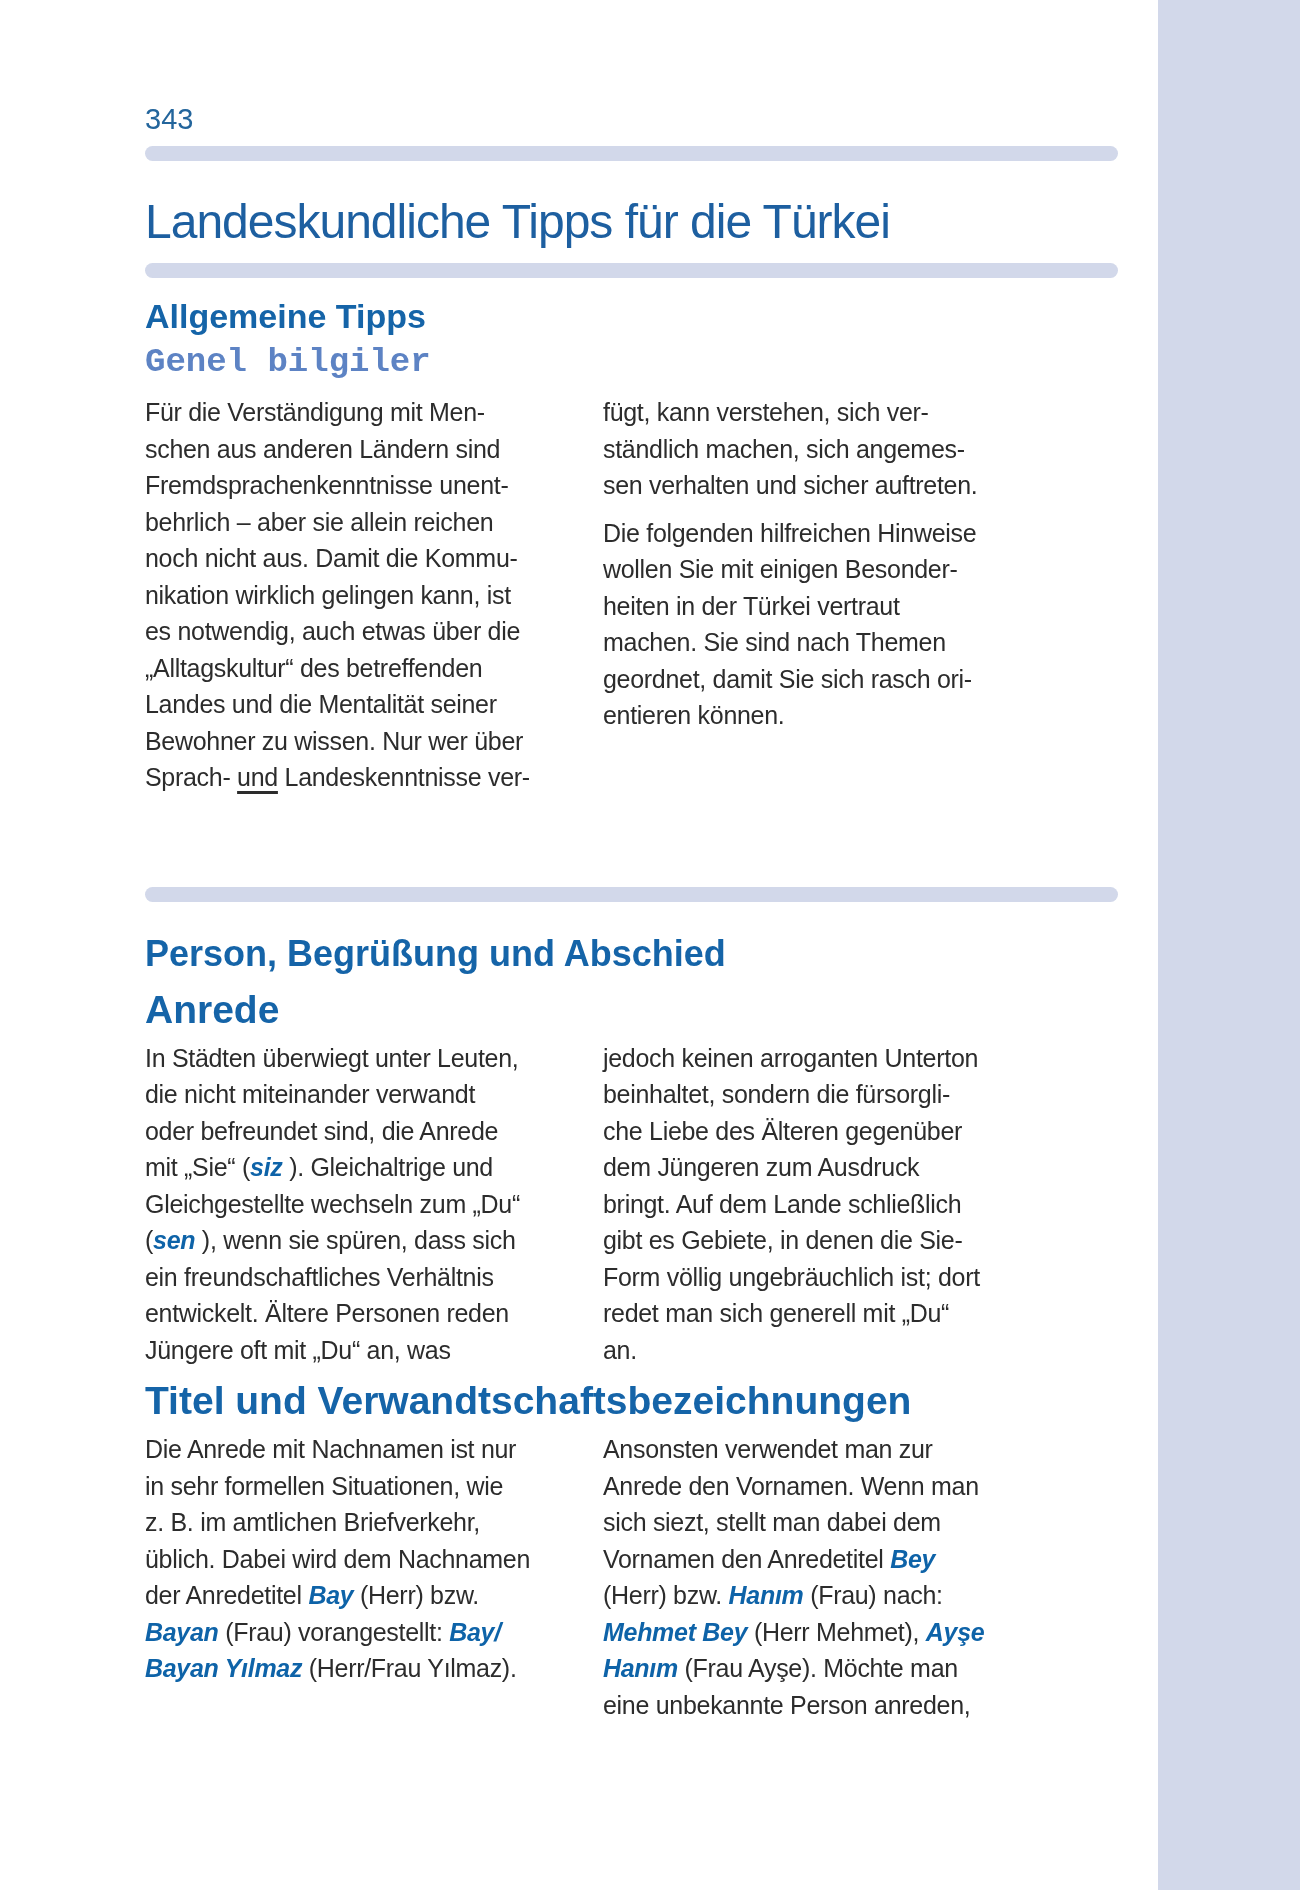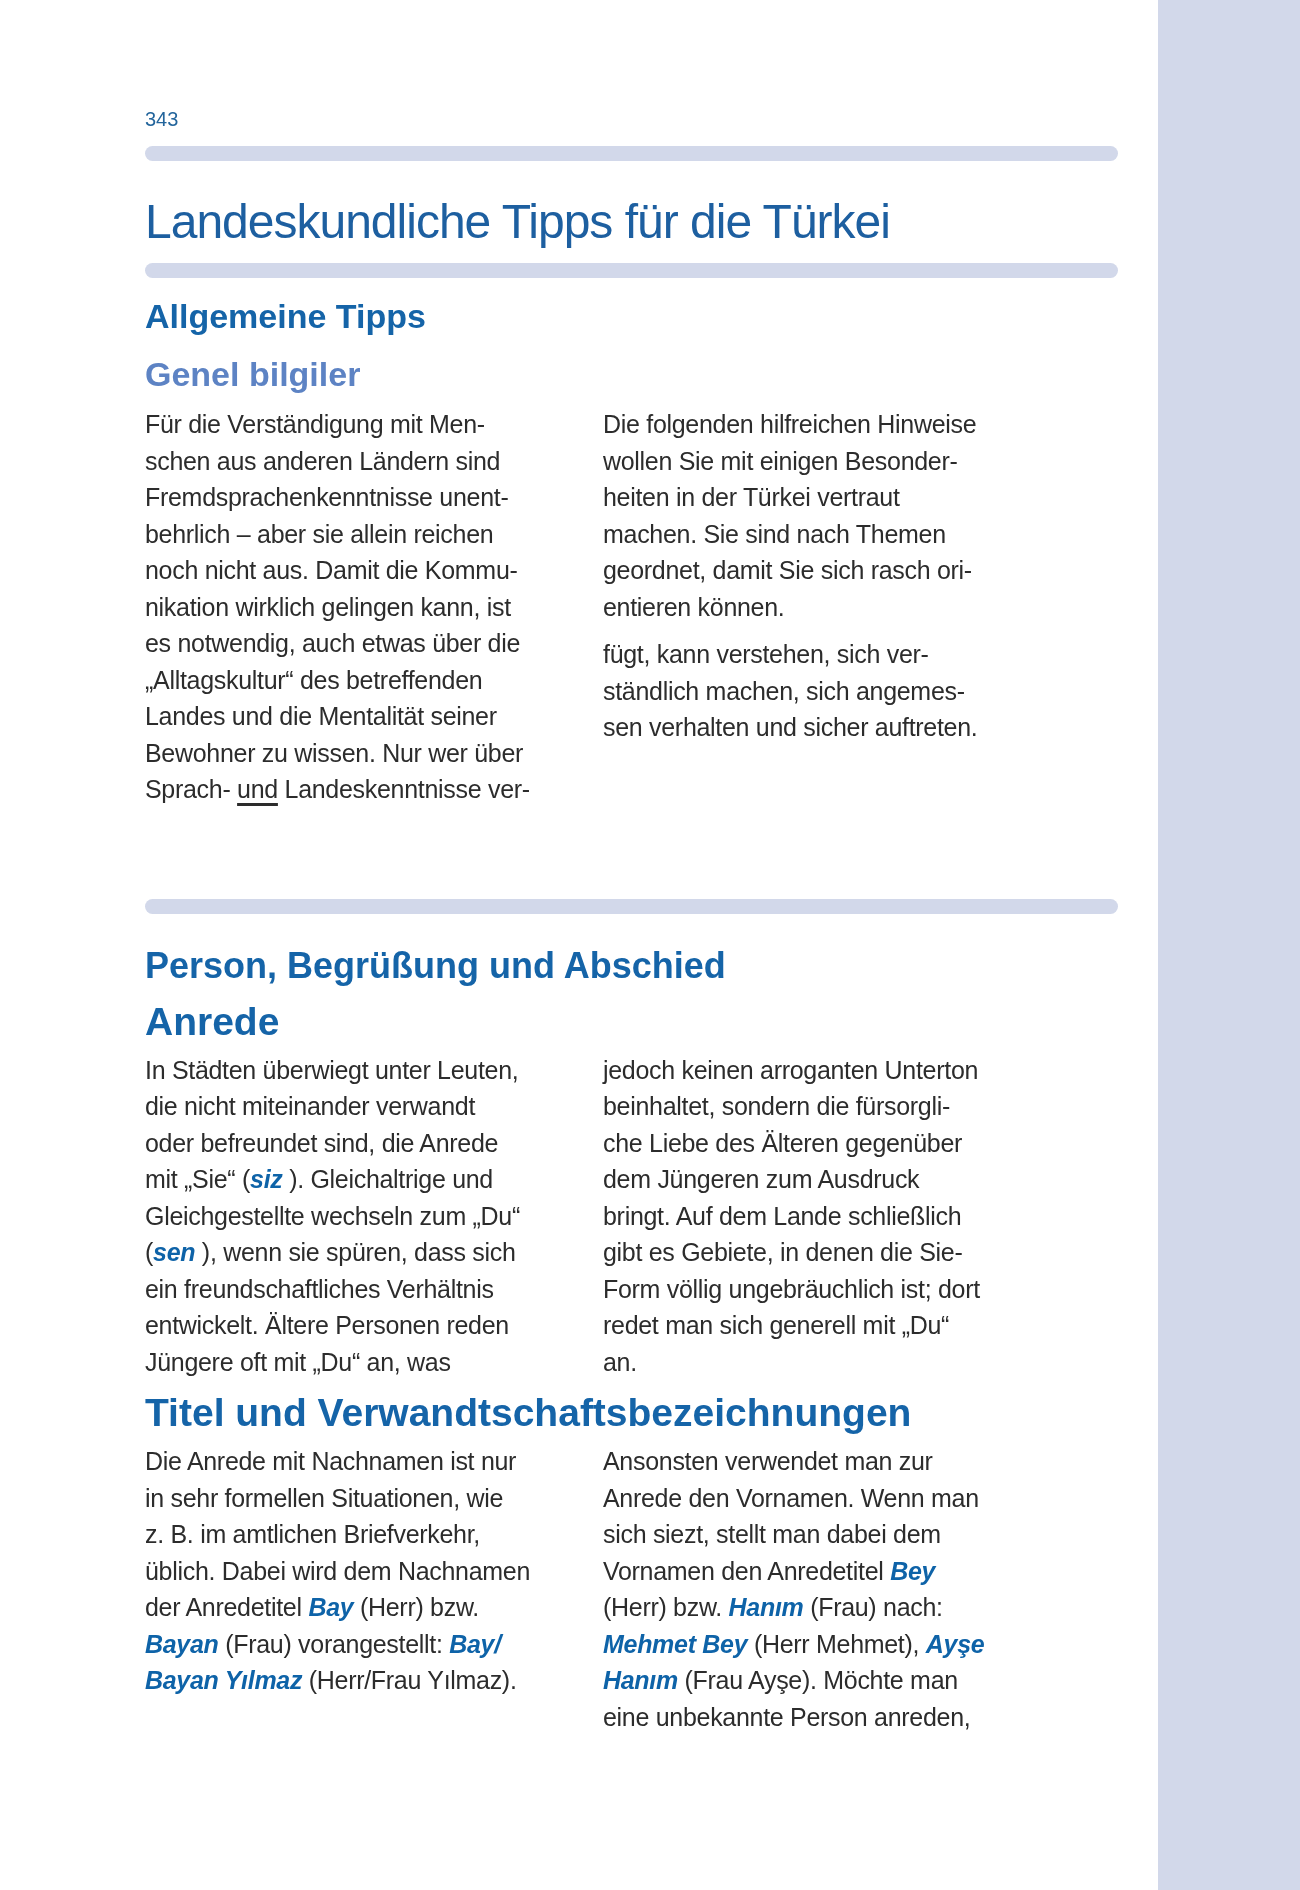--- a/index.html
+++ b/index.html
@@ -24,21 +24,21 @@
     position: absolute; top: 0; right: 0;
     width: 142px; height: 1890px;
     background: var(--bar-lavender);
   }
   .content {
     position: absolute; left: 145px; top: 0;
     width: 973px;
   }
   .page-number {
     margin-top: 104px;
-    font-size: 20px; line-height: 30px;
+    font-size: 29px; line-height: 30px;
     color: var(--page-number-blue);
   }
   .rule {
     height: 15px; width: 100%;
     border-radius: 9px;
     background: var(--bar-lavender);
   }
   .rule-1 { margin-top: 12px; }
   .rule-2 { margin-top: 12px; }
   .rule-3 { margin-top: 80px; }
@@ -47,21 +47,21 @@
     font-weight: 300;
     letter-spacing: -1px;
     white-space: nowrap;
   }
   .title-de { margin-top: 32px; color: var(--title-german-blue); }
   .title-tr { margin-top: 12px; color: var(--title-turkish-blue); }
   .h-de, .h-tr {
     font-size: 34px; line-height: 40px; font-weight: 700;
   }
   .h-de { margin-top: 18px; color: var(--heading-blue); }
-  .h-tr { margin-top: 18px; color: var(--subheading-turkish-blue); }
+  .h-tr { margin-top: 6px; color: var(--subheading-turkish-blue); font-family: Liberation Mono, monospace; }
   .h-big {
     margin-top: 30px;
     font-size: 36px; line-height: 44px; font-weight: 700;
     color: var(--heading-blue);
   }
   .sub {
     font-size: 39px; line-height: 36px; font-weight: 700;
     color: var(--heading-blue);
   }
   .sub-1 { margin-top: 16px; }
@@ -102,22 +102,22 @@
   <div class="rule rule-2"></div>
 
   <section>
     <h2 class="h-de">Allgemeine Tipps</h2>
     <h2 class="h-tr">Genel bilgiler</h2>
     <div class="cols">
       <div class="col">
           <p>Für die Verständigung mit Men-<br>schen aus anderen Ländern sind<br>Fremdsprachenkenntnisse unent-<br>behrlich – aber sie allein reichen<br>noch nicht aus. Damit die Kommu-<br>nikation wirklich gelingen kann, ist<br>es notwendig, auch etwas über die<br>„Alltagskultur“ des betreffenden<br>Landes und die Mentalität seiner<br>Bewohner zu wissen. Nur wer über<br>Sprach- <span class="uline">und</span> Landeskenntnisse ver-</p>
         </div>
       <div class="col">
+          <p>fügt, kann verstehen, sich ver-<br>ständlich machen, sich angemes-<br>sen verhalten und sicher auftreten.</p>
           <p>Die folgenden hilfreichen Hinweise<br>wollen Sie mit einigen Besonder-<br>heiten in der Türkei vertraut<br>machen. Sie sind nach Themen<br>geordnet, damit Sie sich rasch ori-<br>entieren können.</p>
-          <p>fügt, kann verstehen, sich ver-<br>ständlich machen, sich angemes-<br>sen verhalten und sicher auftreten.</p>
         </div>
     </div>
   </section>
 
   <div class="rule rule-3"></div>
 
   <section>
     <h2 class="h-big">Person, Begrüßung und Abschied</h2>
 
     <h3 class="sub sub-1">Anrede</h3>

